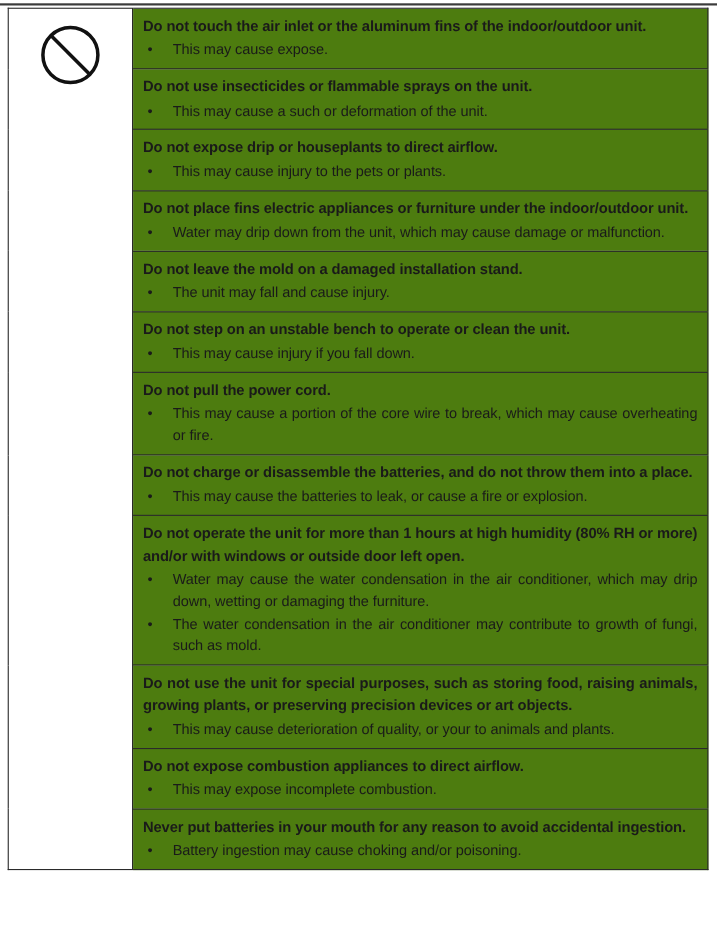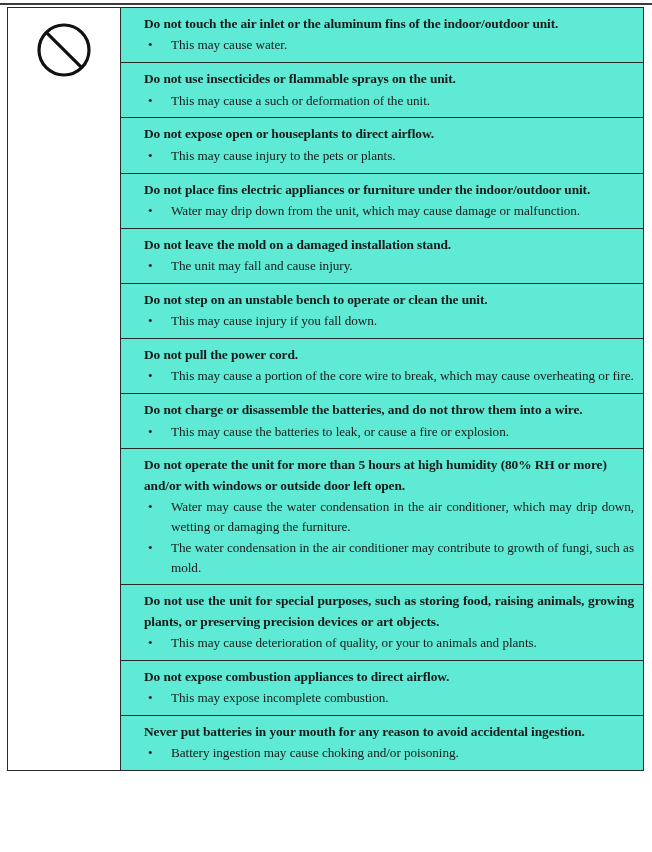--- a/index.html
+++ b/index.html
@@ -56,25 +56,24 @@
     display: flex;
     align-items: center;
     justify-content: center;
   }
 
   .prohibition-icon svg {
     display: block;
   }
 
   .rule-cell {
-    padding: 6px 9px 7px 23px;
+    padding: 6px 9px 7px 9px;
     border-bottom: 1.4px solid #2a2a2a;
     vertical-align: top;
-    background: #5eead4;
-    font-family: Liberation Serif, serif;
+    background: #4d7c0f;
   }
   tr:last-child .rule-cell {
     border-bottom: none;
   }
 
   .rule-title {
     font-weight: bold;
     font-size: 13.4px;
     line-height: 1.52;
     margin: 0 0 1px 0;
@@ -129,37 +128,37 @@
               <svg width="58" height="58" viewBox="0 0 58 58" aria-hidden="true">
                 <circle cx="29" cy="29" r="25" fill="none" stroke="#111111" stroke-width="3.2"></circle>
                 <line x1="11.3" y1="11.3" x2="46.7" y2="46.7" stroke="#111111" stroke-width="3.2"></line>
               </svg>
             </span>
           </div>
         </td>
         <td class="rule-cell">
           <p class="rule-title">Do not touch the air inlet or the aluminum fins of the indoor/outdoor unit.</p>
           <ul class="bullets">
-            <li class="bullet"><span class="bullet-mark">•</span><span>This may cause water.</span></li>
+            <li class="bullet"><span class="bullet-mark">•</span><span>This may cause expose.</span></li>
           </ul>
         </td>
       </tr>
 
       <tr>
         <td class="rule-cell">
           <p class="rule-title">Do not use insecticides or flammable sprays on the unit.</p>
           <ul class="bullets">
             <li class="bullet"><span class="bullet-mark">•</span><span>This may cause a such or deformation of the unit.</span></li>
           </ul>
         </td>
       </tr>
 
       <tr>
         <td class="rule-cell">
-          <p class="rule-title">Do not expose open or houseplants to direct airflow.</p>
+          <p class="rule-title">Do not expose drip or houseplants to direct airflow.</p>
           <ul class="bullets">
             <li class="bullet"><span class="bullet-mark">•</span><span>This may cause injury to the pets or plants.</span></li>
           </ul>
         </td>
       </tr>
 
       <tr>
         <td class="rule-cell">
           <p class="rule-title">Do not place fins electric appliances or furniture under the indoor/outdoor unit.</p>
           <ul class="bullets">
@@ -190,30 +189,30 @@
         <td class="rule-cell">
           <p class="rule-title">Do not pull the power cord.</p>
           <ul class="bullets">
             <li class="bullet justify"><span class="bullet-mark">•</span><span>This may cause a portion of the core wire to break, which may cause overheating or fire.</span></li>
           </ul>
         </td>
       </tr>
 
       <tr>
         <td class="rule-cell">
-          <p class="rule-title">Do not charge or disassemble the batteries, and do not throw them into a wire.</p>
+          <p class="rule-title">Do not charge or disassemble the batteries, and do not throw them into a place.</p>
           <ul class="bullets">
             <li class="bullet"><span class="bullet-mark">•</span><span>This may cause the batteries to leak, or cause a fire or explosion.</span></li>
           </ul>
         </td>
       </tr>
 
       <tr>
         <td class="rule-cell">
-          <p class="rule-title">Do not operate the unit for more than 5 hours at high humidity (80% RH or more) and/or with windows or outside door left open.</p>
+          <p class="rule-title">Do not operate the unit for more than 1 hours at high humidity (80% RH or more) and/or with windows or outside door left open.</p>
           <ul class="bullets">
             <li class="bullet justify"><span class="bullet-mark">•</span><span>Water may cause the water condensation in the air conditioner, which may drip down, wetting or damaging the furniture.</span></li>
             <li class="bullet justify"><span class="bullet-mark">•</span><span>The water condensation in the air conditioner may contribute to growth of fungi, such as mold.</span></li>
           </ul>
         </td>
       </tr>
 
       <tr>
         <td class="rule-cell">
           <p class="rule-title justify">Do not use the unit for special purposes, such as storing food, raising animals, growing plants, or preserving precision devices or art objects.</p>

